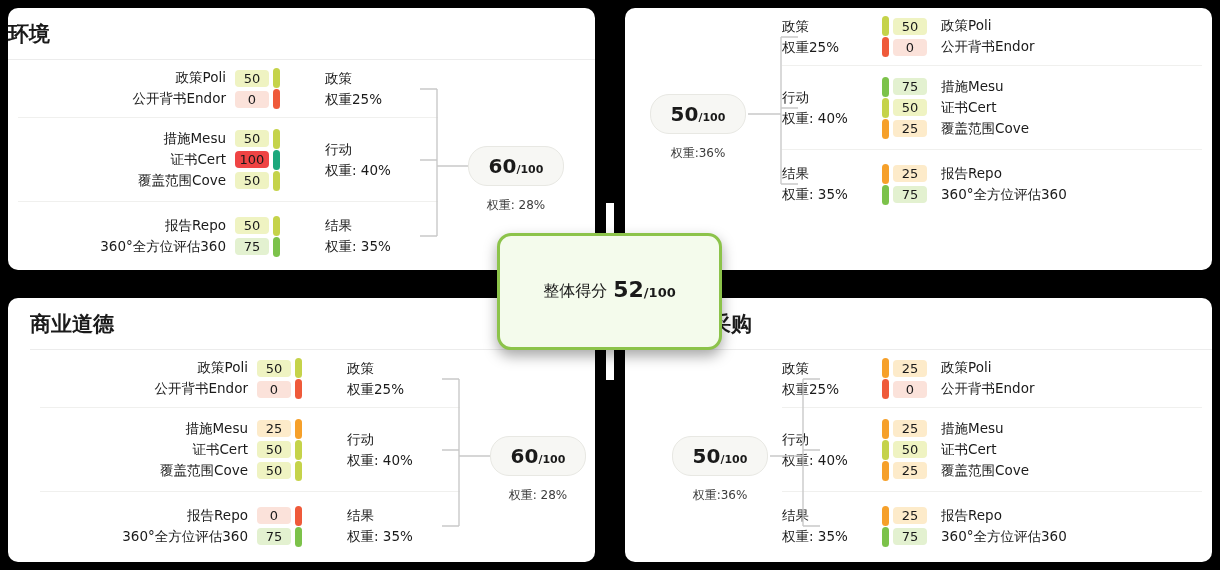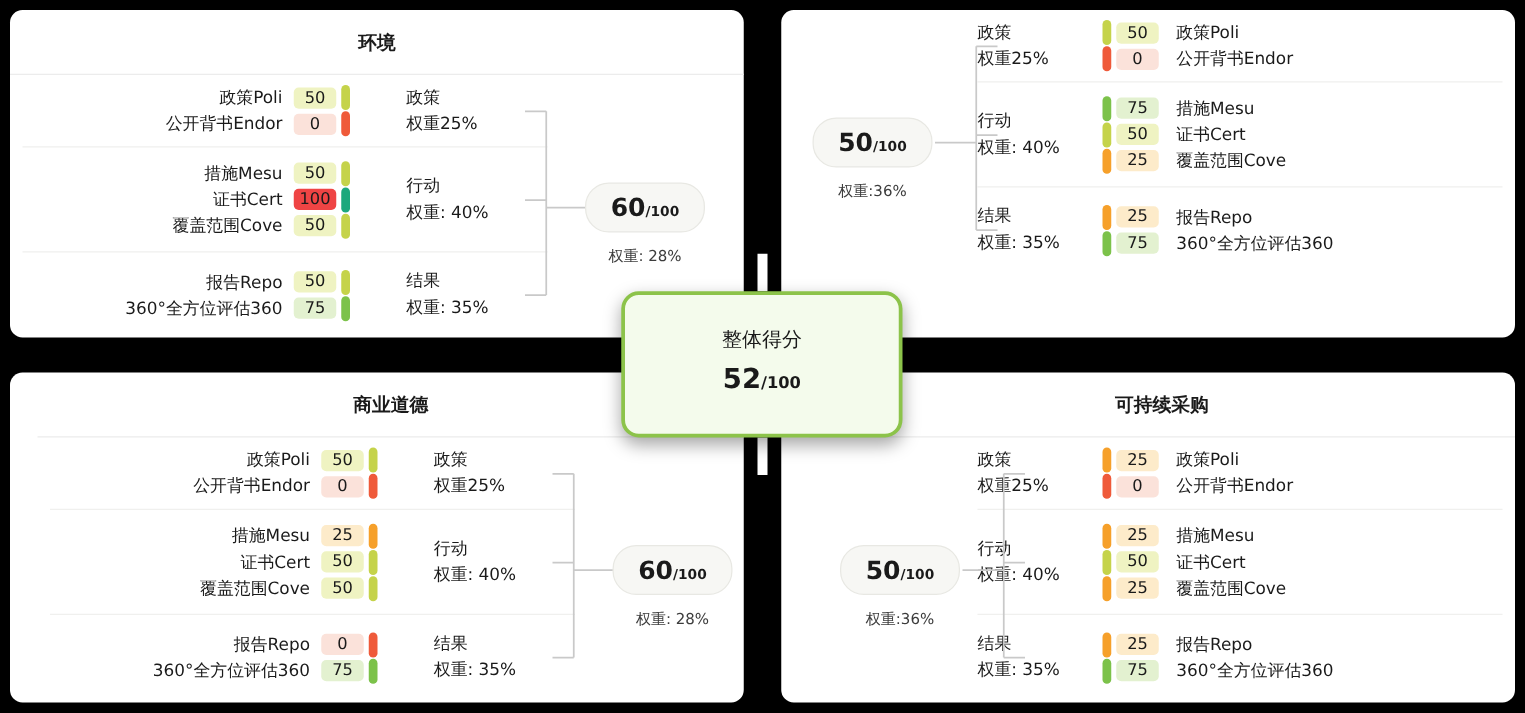--- a/index.html
+++ b/index.html
@@ -13,22 +13,22 @@
   }
   .card {
     position:absolute;
     width:587px; height:262px;
     background:#fff;
     border-radius:10px;
   }
   .card.bottom { height:264px;padding-left:22px; }
   .panel-title {
     height:52px; line-height:52px;
-    text-align:center;
-    font-size:15px; font-weight:700;
+    text-align:left;
+    font-size:21px; font-weight:700;
     border-bottom:1px solid #ececec;
   }
   .panel-body { position:relative; height:209px; }
   .rows { position:absolute; left:10px; top:0; width:420px; }
   .group { display:flex; align-items:center; }
   .g1 { height:58px; border-bottom:1px solid #f0f0ee; }
   .g2 { height:84px; border-bottom:1px solid #f0f0ee; }
   .g3 { height:68px; }
   .items { display:flex; flex-direction:column; }
   .item { display:flex; align-items:center; height:21px; }
@@ -71,21 +71,21 @@
   .chip[data-color="100"] .chip-num { background:#ef4444; }
   .chip[data-color="100"] .chip-bar { background:#1ca87c; }
 
   .overall {
     position:absolute; left:497px; top:233px;
     width:225px; height:117px;
     background:#f4fbec;
     border:3px solid #8cc34a;
     border-radius:14px;
     box-shadow:0 6px 14px rgba(0,0,0,.35);
-    display:flex; flex-direction:column; align-items:center; justify-content:center; gap:6px;
+    display:flex; flex-direction:row; align-items:center; justify-content:center; gap:6px;
     z-index:5;
     text-align:center;
   }
   .overall-label { font-size:16px; }
   .overall-score { line-height:30px; }
   .overall-big { font-size:22px; font-weight:700; }
   .overall-small { font-size:13px; font-weight:600; }
 
   .connector { position:absolute; left:606px; width:8px; height:30px; background:#fff; }
   #conn-top { top:203px; }

